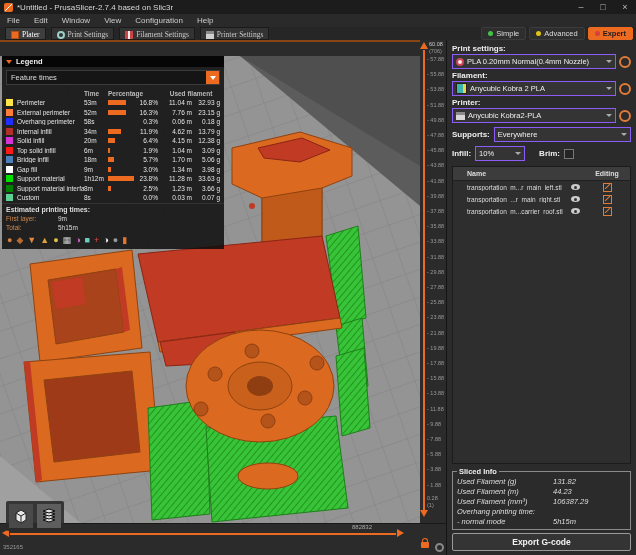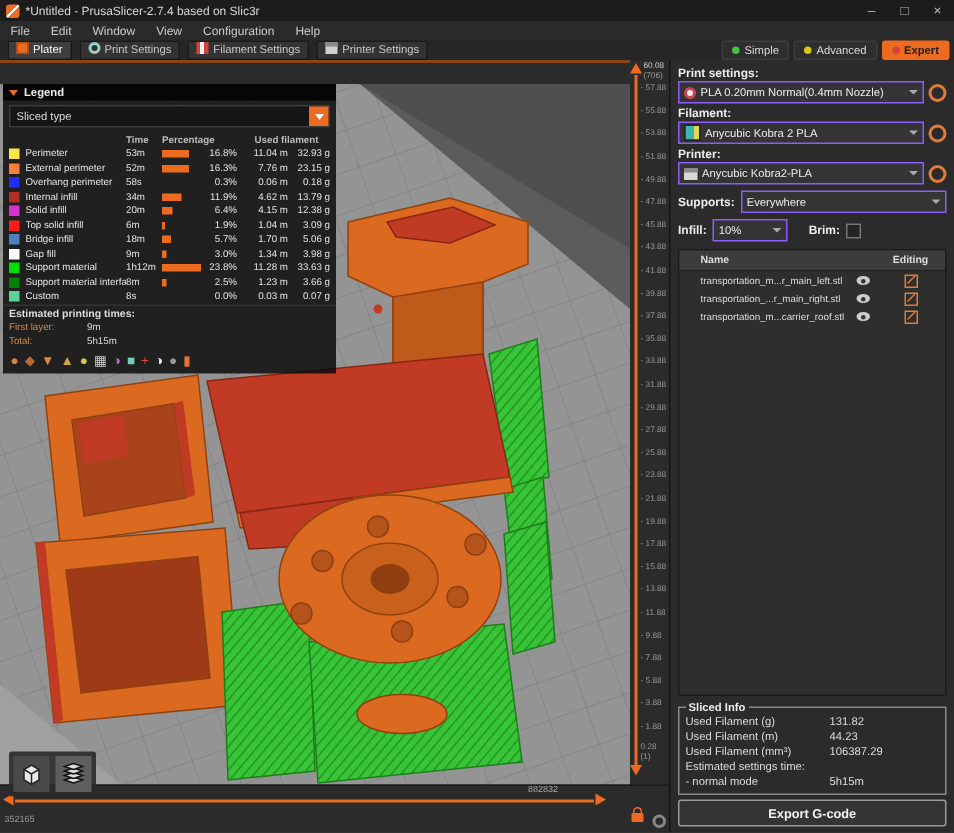--- a/index.html
+++ b/index.html
@@ -10,22 +10,22 @@
   .appicon{width:9px;height:9px;border-radius:2px;background:#ED6B21;margin-right:4px;flex:none;
            background:linear-gradient(135deg,#ED6B21 45%,#fff 45%,#fff 55%,#ED6B21 55%);}
   .wtitle{font-size:8px;color:#d8d8d8;white-space:nowrap;}
   .winbtns{margin-left:auto;display:flex;}
   .winbtn{width:22px;text-align:center;font-size:9px;line-height:14px;color:#bbb;}
   
   .menubar{height:13px;background:#2a2a2a;display:flex;align-items:center;}
   .menu-item{padding:0 7px;font-size:8px;color:#ccc;}
   
   .tabbar{height:13px;background:#262626;display:flex;align-items:center;border-bottom:2px solid #8a4516;}
-  .tab{display:flex;align-items:flex-start;gap:3px;margin-left:5px;padding:0 5px;height:11px;
-       background:#333;border:1px solid #1a1a1a;font-size:7.5px;color:#c8c8c8;}
+  .tab{display:flex;align-items:flex-end;gap:3px;margin-left:5px;padding:0 5px;height:11px;
+       background:#333;border:1px solid #1a1a1a;font-size:7.5px;color:#c8c8c8;font-family:Liberation Serif, serif;}
   .tab.active{background:#3e3e3e;color:#fff;}
   .tab-icon{width:8px;height:8px;flex:none;}
   .plater-icon{background:#ED6B21;border:1px solid #b34e12;box-sizing:border-box;}
   .print-settings-icon{border-radius:50%;border:2px solid #9ad0c8;box-sizing:border-box;}
   .filament-settings-icon{background:linear-gradient(90deg,#c44 33%,#eee 33%,#eee 66%,#c44 66%);}
   .printer-settings-icon{background:#cfcfcf;border-top:3px solid #8a8a8a;box-sizing:border-box;}
   .modes{margin-left:auto;display:flex;align-items:center;padding-right:3px;justify-content:space-between;}
   .mode{display:flex;align-items:center;gap:3px;margin-left:3px;padding:0 6px;height:11px;
         font-size:7.5px;color:#ddd;background:#2e2e2e;border:1px solid #3c3c3c;border-radius:2px;}
   .mode.active{background:#ED6B21;border-color:#ED6B21;color:#1d1d1d;font-weight:bold;}
@@ -106,21 +106,21 @@
   .orow{display:flex;align-items:center;height:12px;font-size:6.5px;color:#ddd;}
   .oname{flex:1;padding-left:14px;white-space:nowrap;overflow:hidden;}
   .ocol-eye{width:18px;display:flex;justify-content:center;}
   .ocol-edit{width:46px;display:flex;justify-content:center;}
   .eye{width:9px;height:6px;background:#ccc;border-radius:50%;position:relative;}
   .eye::after{content:'';position:absolute;left:3px;top:1.5px;width:3px;height:3px;background:#333;border-radius:50%;}
   .pencil{width:7px;height:7px;border:1px solid #e07b39;position:relative;}
   .pencil::after{content:'';position:absolute;left:0;top:2.5px;width:7px;height:1px;background:#e07b39;transform:rotate(-45deg);}
   fieldset.sliced{border:1px solid #8a8a8a;margin:3px 0 0;padding:0 4px 3px;font-size:7.5px;}
   fieldset.sliced legend{font-size:7.5px;font-weight:bold;padding:0 2px;color:#eee;}
-  .srow{display:flex;align-items:flex-start;height:10px;}
+  .srow{display:flex;align-items:flex-end;height:10px;font-style:italic;}
   .slabel{width:96px;flex:none;} .sval{flex:1;}
   .export{height:16px;margin-top:3px;background:#343434;border:1px solid #9a9a9a;border-radius:2px;
           display:flex;align-items:center;justify-content:center;font-size:8.5px;font-weight:bold;color:#f2f2f2;}
 </style>
 </head>
 <body>
 
 <div class="app">
 
   <div class="titlebar">
@@ -233,21 +233,21 @@
         <circle cx="317" cy="307" r="7" fill="#B5541A" stroke="#8F3E12"></circle>
         <ellipse cx="268" cy="420" rx="30" ry="13" fill="#DB6A20" stroke="#8F4210"></ellipse>
       </svg>
 
       <div class="legend">
         <div class="legend-header">
           <span class="tri-down"></span>
           <span>Legend</span>
         </div>
         <div class="feature-select">
-          <span class="txt">Sliced type</span>
+          <span class="txt">Feature times</span>
           <span class="fs-btn">
               <span class="tri"></span>
             </span>
         </div>
         <div class="lhead">
           <span class="sp"></span>
           <span class="ht">Time</span>
           <span class="hp">Percentage</span>
           <span class="hu">Used filament</span>
         </div>
@@ -569,21 +569,21 @@
             <div class="srow">
               <span class="slabel">Used Filament (m)</span>
               <span class="sval">44.23</span>
             </div>
             <div class="srow">
               <span class="slabel">Used Filament (mm³)</span>
               <span class="sval">106387.29</span>
             </div>
           </div>
         <div class="srow">
-          <span class="slabel" style="width:auto;">Estimated settings time:</span>
+          <span class="slabel" style="width:auto;">Overhang printing time:</span>
         </div>
         <div class="srow">
           <span class="slabel">- normal mode</span>
           <span class="sval">5h15m</span>
         </div>
       </fieldset>
 
       <div class="export">Export G-code</div>
     </div>
 

